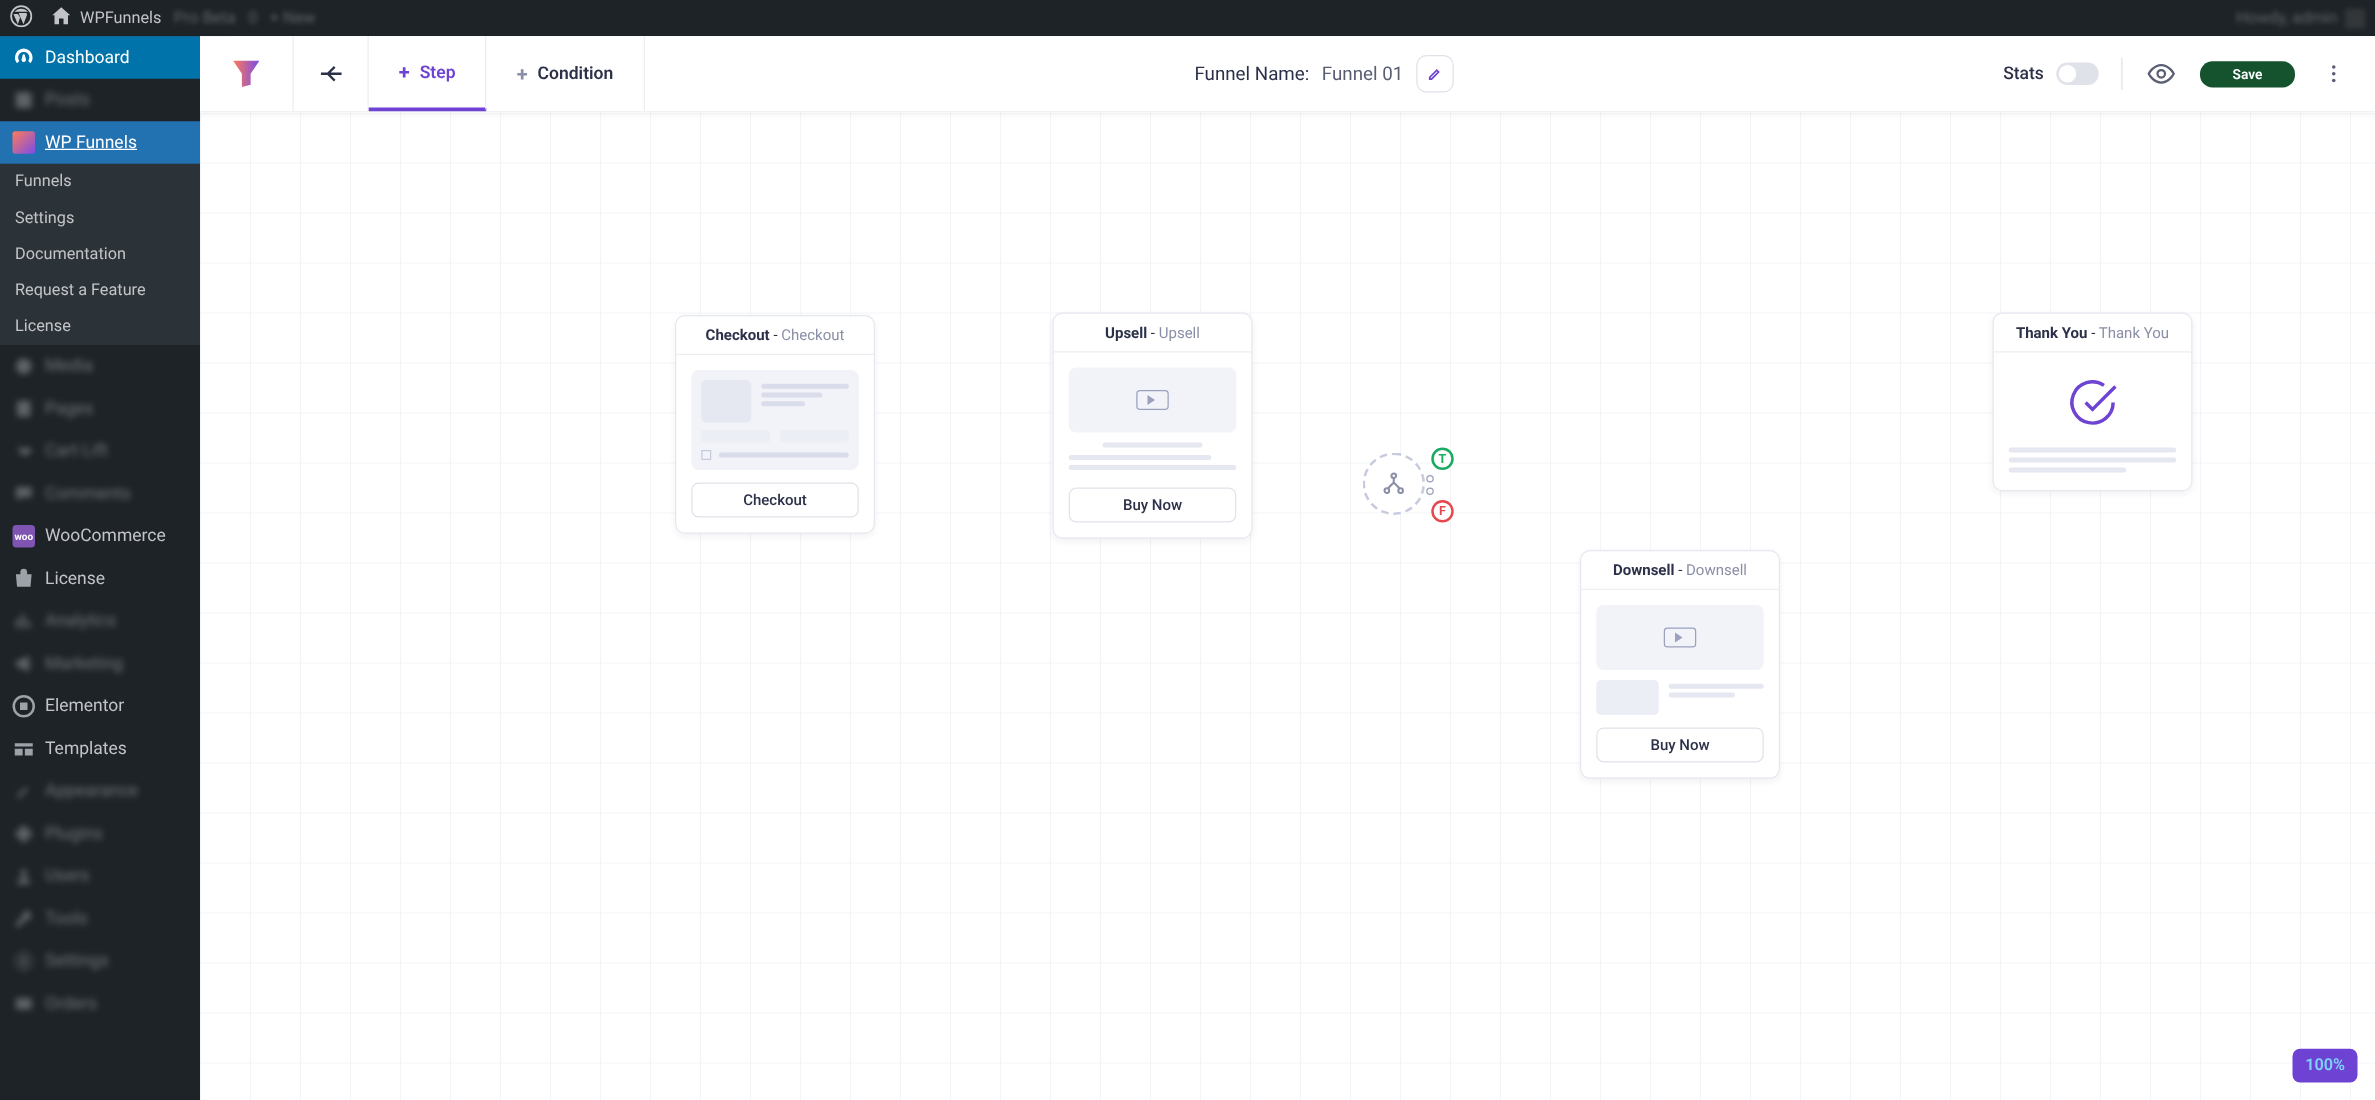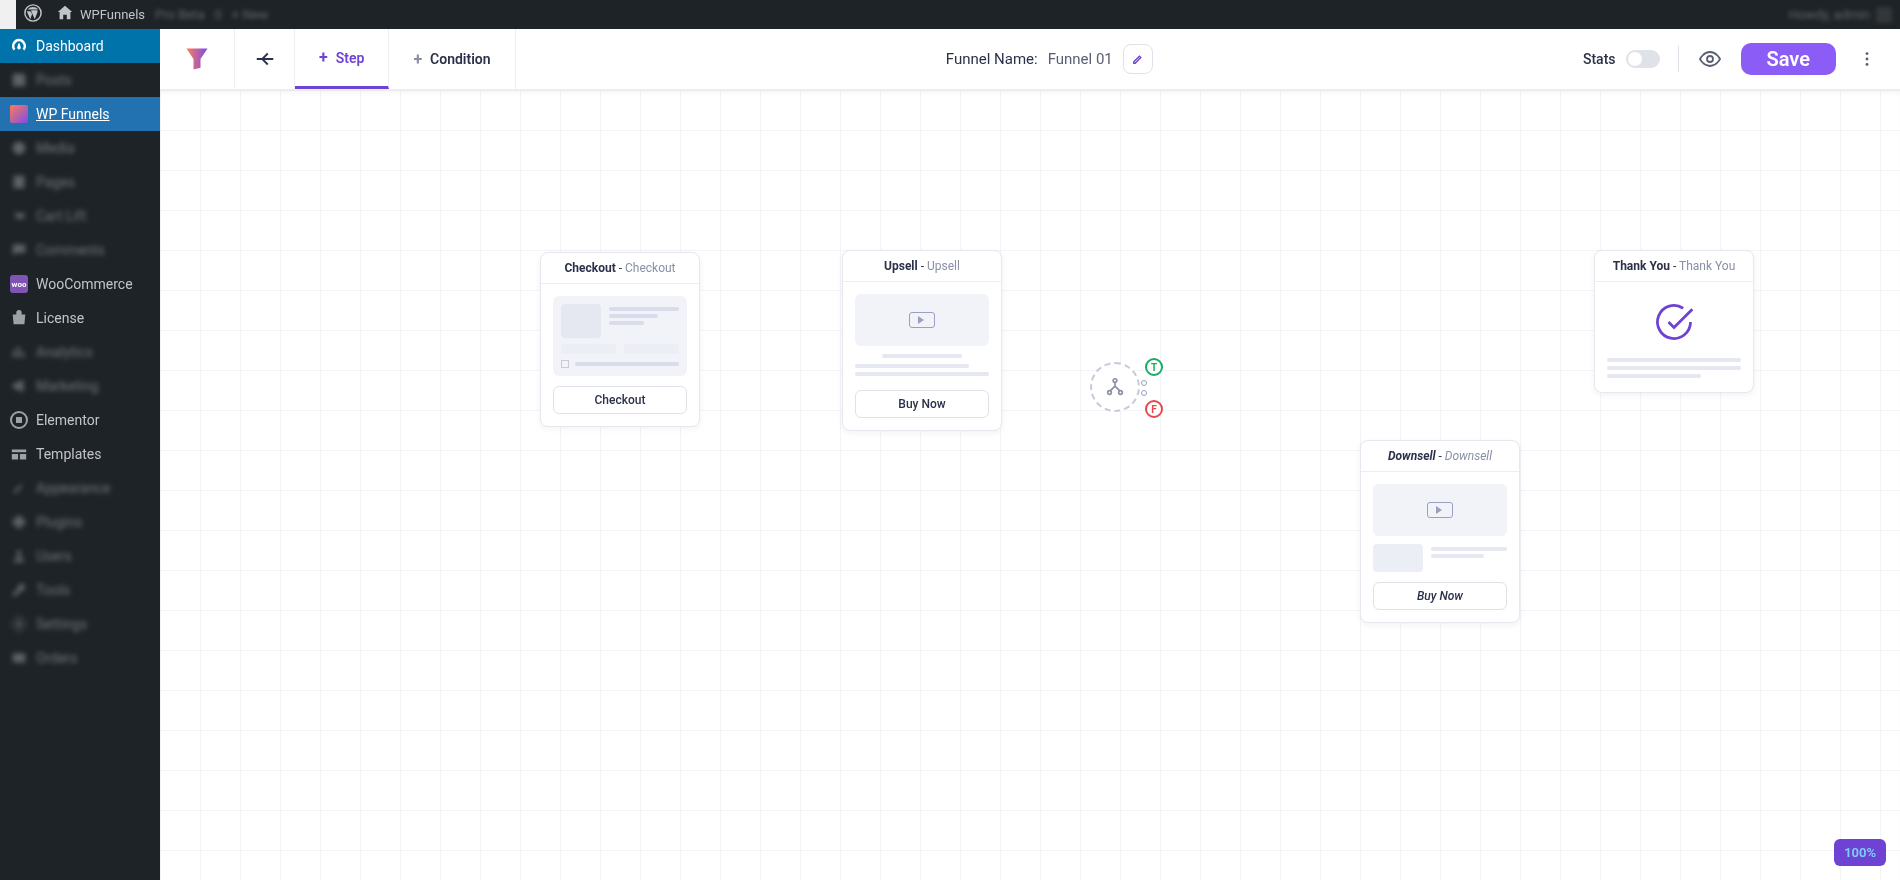--- a/index.html
+++ b/index.html
@@ -1,19 +1,19 @@
 <!DOCTYPE html>
 <html><head>
 <meta charset="utf-8">
 <style>
 * { margin: 0; padding: 0; box-sizing: border-box; font-family: -apple-system, BlinkMacSystemFont, "Segoe UI", Roboto, sans-serif; }
 body { width: 1900px; height: 880px; overflow: hidden; background: #f0f0f1; }
 
 
-.adminbar { height: 29px; background: #1d2327; color: #c3c4c7; display: flex; align-items: center; padding: 0 8px; font-size: 13px; justify-content: space-between; margin-left: 16px; }
+.adminbar { height: 29px; background: #1d2327; color: #c3c4c7; display: flex; align-items: center; padding: 0 8px; font-size: 13px; justify-content: space-between; }
 .adminbar-left { display: flex; align-items: center; gap: 6px; }
 .adminbar-left .blur { filter: blur(2px); opacity: .4; margin-left: 4px; }
 .adminbar-right { filter: blur(2px); opacity: .4; display:flex; align-items:center; gap:6px;}
 .adminbar svg { width: 18px; height: 18px; }
 .adminbar .home { margin-left: 8px; }
 
 
 .sidebar { position: absolute; top: 29px; left: 0; width: 184px; bottom: 0; background: #1d2327; color: #c3c4c7; font-size: 14px; }
 .sidebar .item { display: flex; align-items: center; gap: 8px; padding: 8px 10px; cursor: pointer; }
 .sidebar .item svg, .sidebar .item .icon-box { width: 18px; height: 18px; flex-shrink: 0; display:flex;align-items:center;justify-content:center;}
@@ -38,21 +38,21 @@
 .topbar .center { flex:1; display:flex; align-items:center; justify-content:center; gap:10px; font-size:15px; color:#2c3149;}
 .topbar .center .label { font-weight:400; }
 .topbar .center .value { color:#5a5e73; }
 .topbar .edit-btn { width:30px;height:30px;border:1px solid #e0e2ea;border-radius:8px;display:flex;align-items:center;justify-content:center;cursor:pointer;}
 .topbar .right { display:flex;align-items:center;gap:18px;padding-right:20px; }
 .topbar .stats { display:flex;align-items:center;gap:10px;font-size:14px;color:#2c3149;font-weight:500;}
 .topbar .toggle { width:34px;height:18px;background:#e0e2ea;border-radius:10px;position:relative;cursor:pointer;}
 .topbar .toggle::after{content:"";position:absolute;left:2px;top:2px;width:14px;height:14px;background:#fff;border-radius:50%;}
 .topbar .vline { width:1px;height:26px;background:#e0e2ea; }
 .topbar .eye,.topbar .dots { width:26px;height:26px;display:flex;align-items:center;justify-content:center;cursor:pointer;color:#5a5e73; }
-.topbar .save { background:#8b5cf6;color:#fff;border:none;padding:4px 26px;border-radius:10px;font-size:20px;font-weight:600;cursor:pointer;}
+.topbar .save { background:#14532d;color:#fff;border:none;padding:4px 26px;border-radius:10px;font-size:11px;font-weight:600;cursor:pointer;}
 .topbar .funnel-logo { width:28px;height:28px; }
 
 
 .canvas { position:absolute; top:61px; left:0; right:0; bottom:0; overflow:hidden;
   background-color:#fff;
   background-image:
     linear-gradient(#f3f4f8 1px, transparent 1px),
     linear-gradient(90deg,#f3f4f8 1px, transparent 1px);
   background-size: 40px 40px;
 }
@@ -151,20 +151,27 @@
   <div class="item blurred">
       <svg viewBox="0 0 20 20" fill="#9ca2a7">
         <path d="M3 3h12l2 2v12H3z"></path>
       </svg>
       <span>Posts</span>
     </div>
 
   <div class="item current-wpf">
     <span class="wpf-icon"></span>
     <span>WP Funnels</span>
+  </div>
+  <div class="sub">
+    <div class="subitem">Funnels</div>
+    <div class="subitem">Settings</div>
+    <div class="subitem">Documentation</div>
+    <div class="subitem">Request a Feature</div>
+    <div class="subitem">License</div>
   </div>
 
   <div class="item blurred">
       <svg viewBox="0 0 20 20" fill="#9ca2a7">
         <circle cx="10" cy="10" r="7"></circle>
       </svg>
       <span>Media</span>
     </div>
   <div class="item blurred">
       <svg viewBox="0 0 20 20" fill="#9ca2a7">
@@ -393,21 +400,21 @@
           <circle cx="6" cy="18" r="2"></circle>
           <circle cx="18" cy="18" r="2"></circle>
           <path d="M12 7v4m0 0l-5 5m5-5l5 5"></path>
         </svg>
     </div>
     <div class="cond-dot t" style="left:985px;top:268px;">T</div>
     <div class="cond-dot f" style="left:985px;top:310px;">F</div>
     <div style="position:absolute;left:981px;top:290px;width:6px;height:6px;border:1px solid #9aa0bd;border-radius:50%;background:#fff;"></div>
     <div style="position:absolute;left:981px;top:300px;width:6px;height:6px;border:1px solid #9aa0bd;border-radius:50%;background:#fff;"></div>
 
-    <div class="node" style="left:1200px;top:350px;font-style:italic;">
+    <div class="node" style="left:1104px;top:350px;">
       <div class="node-head"><b>Downsell</b> - <span>Downsell</span></div>
       <div class="node-body">
         <div class="thumb">
             <div class="play"></div>
           </div>
         <div style="display:flex;gap:8px;margin-top:8px;">
           <div style="width:50px;height:28px;background:#eceef6;border-radius:4px;"></div>
           <div style="flex:1;">
               <div class="ln" style="height:4px;background:#e5e7f1;border-radius:2px;margin:3px 0;"></div>
               <div class="ln" style="height:4px;background:#e5e7f1;border-radius:2px;width:70%;"></div>

